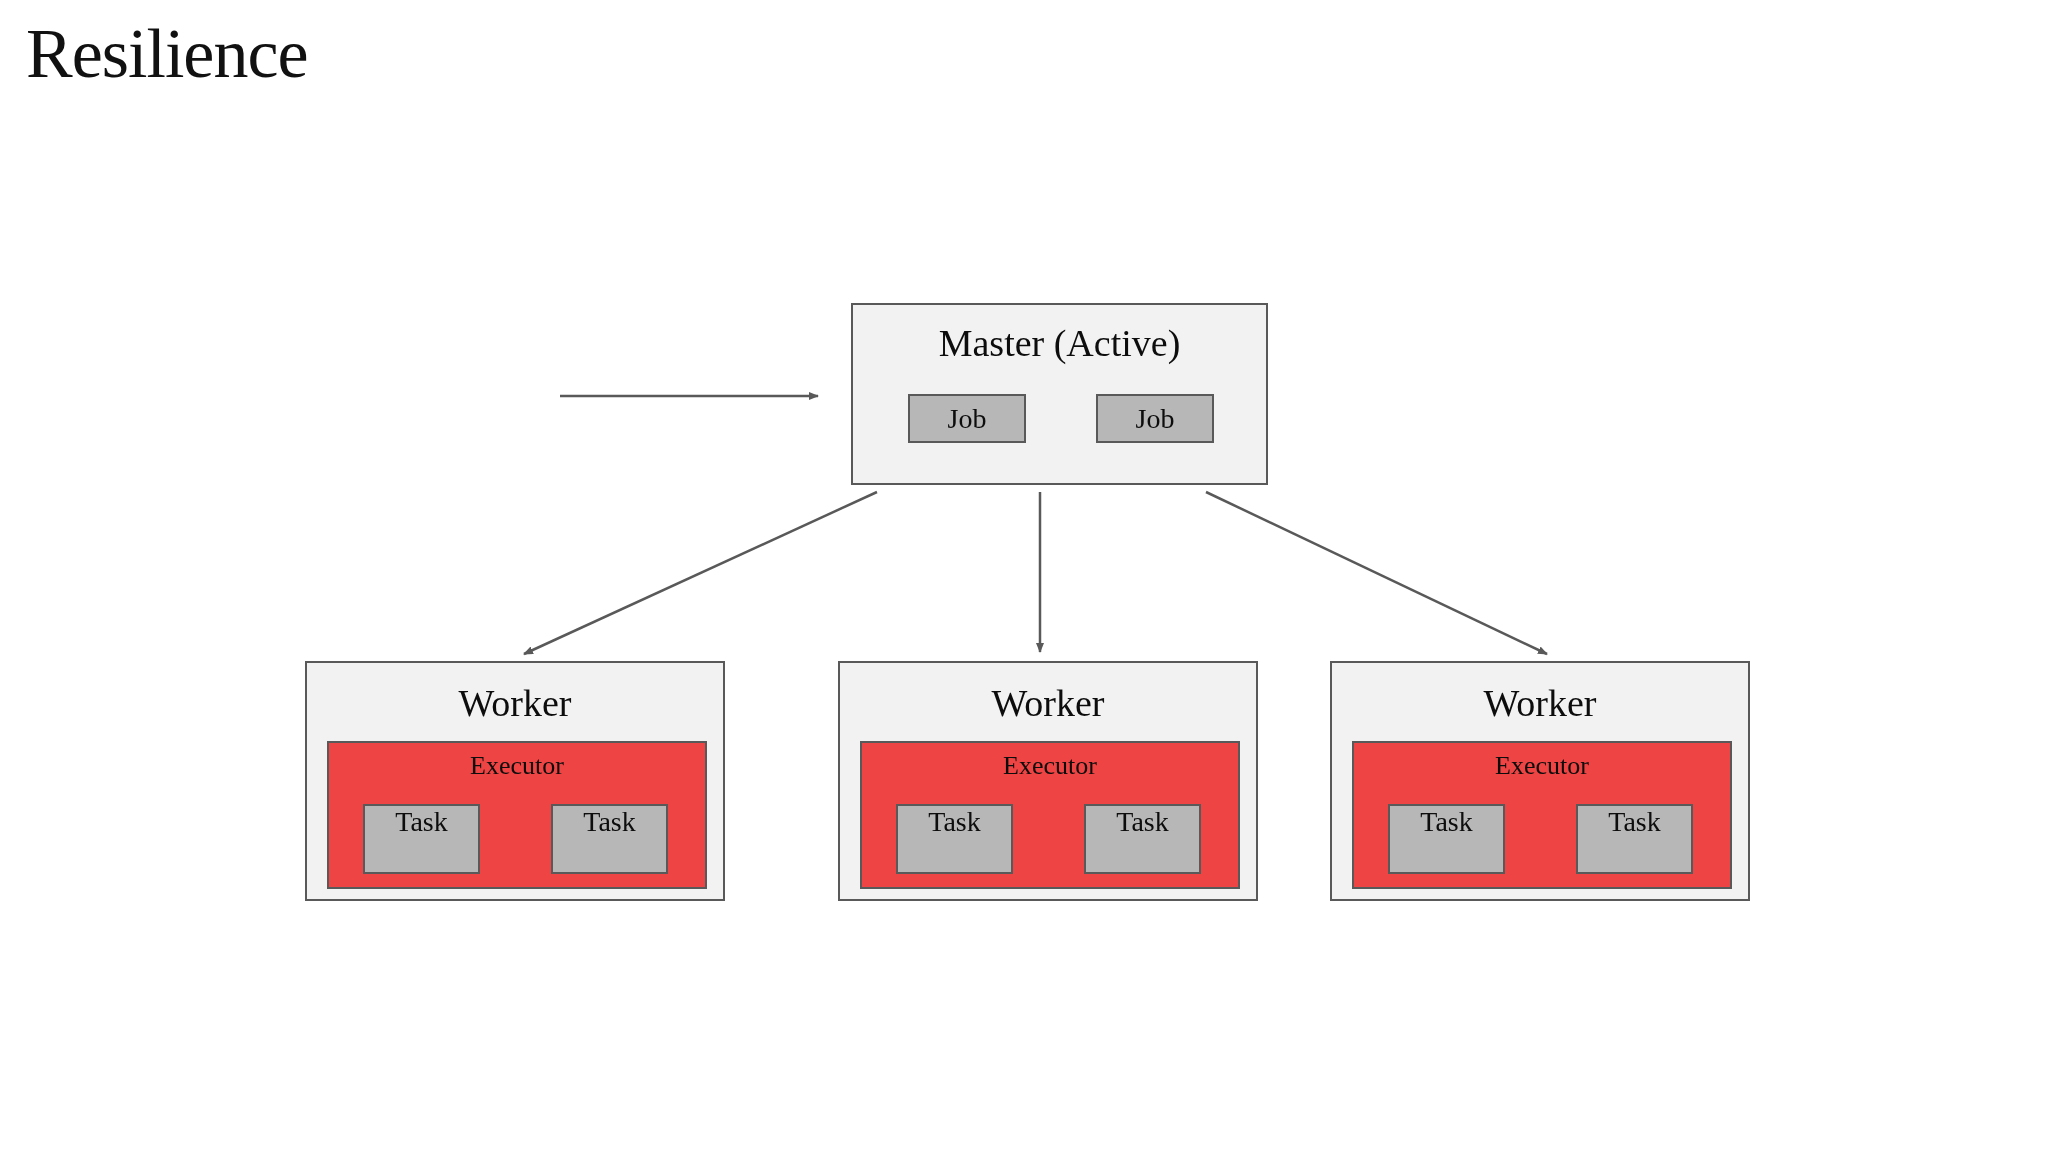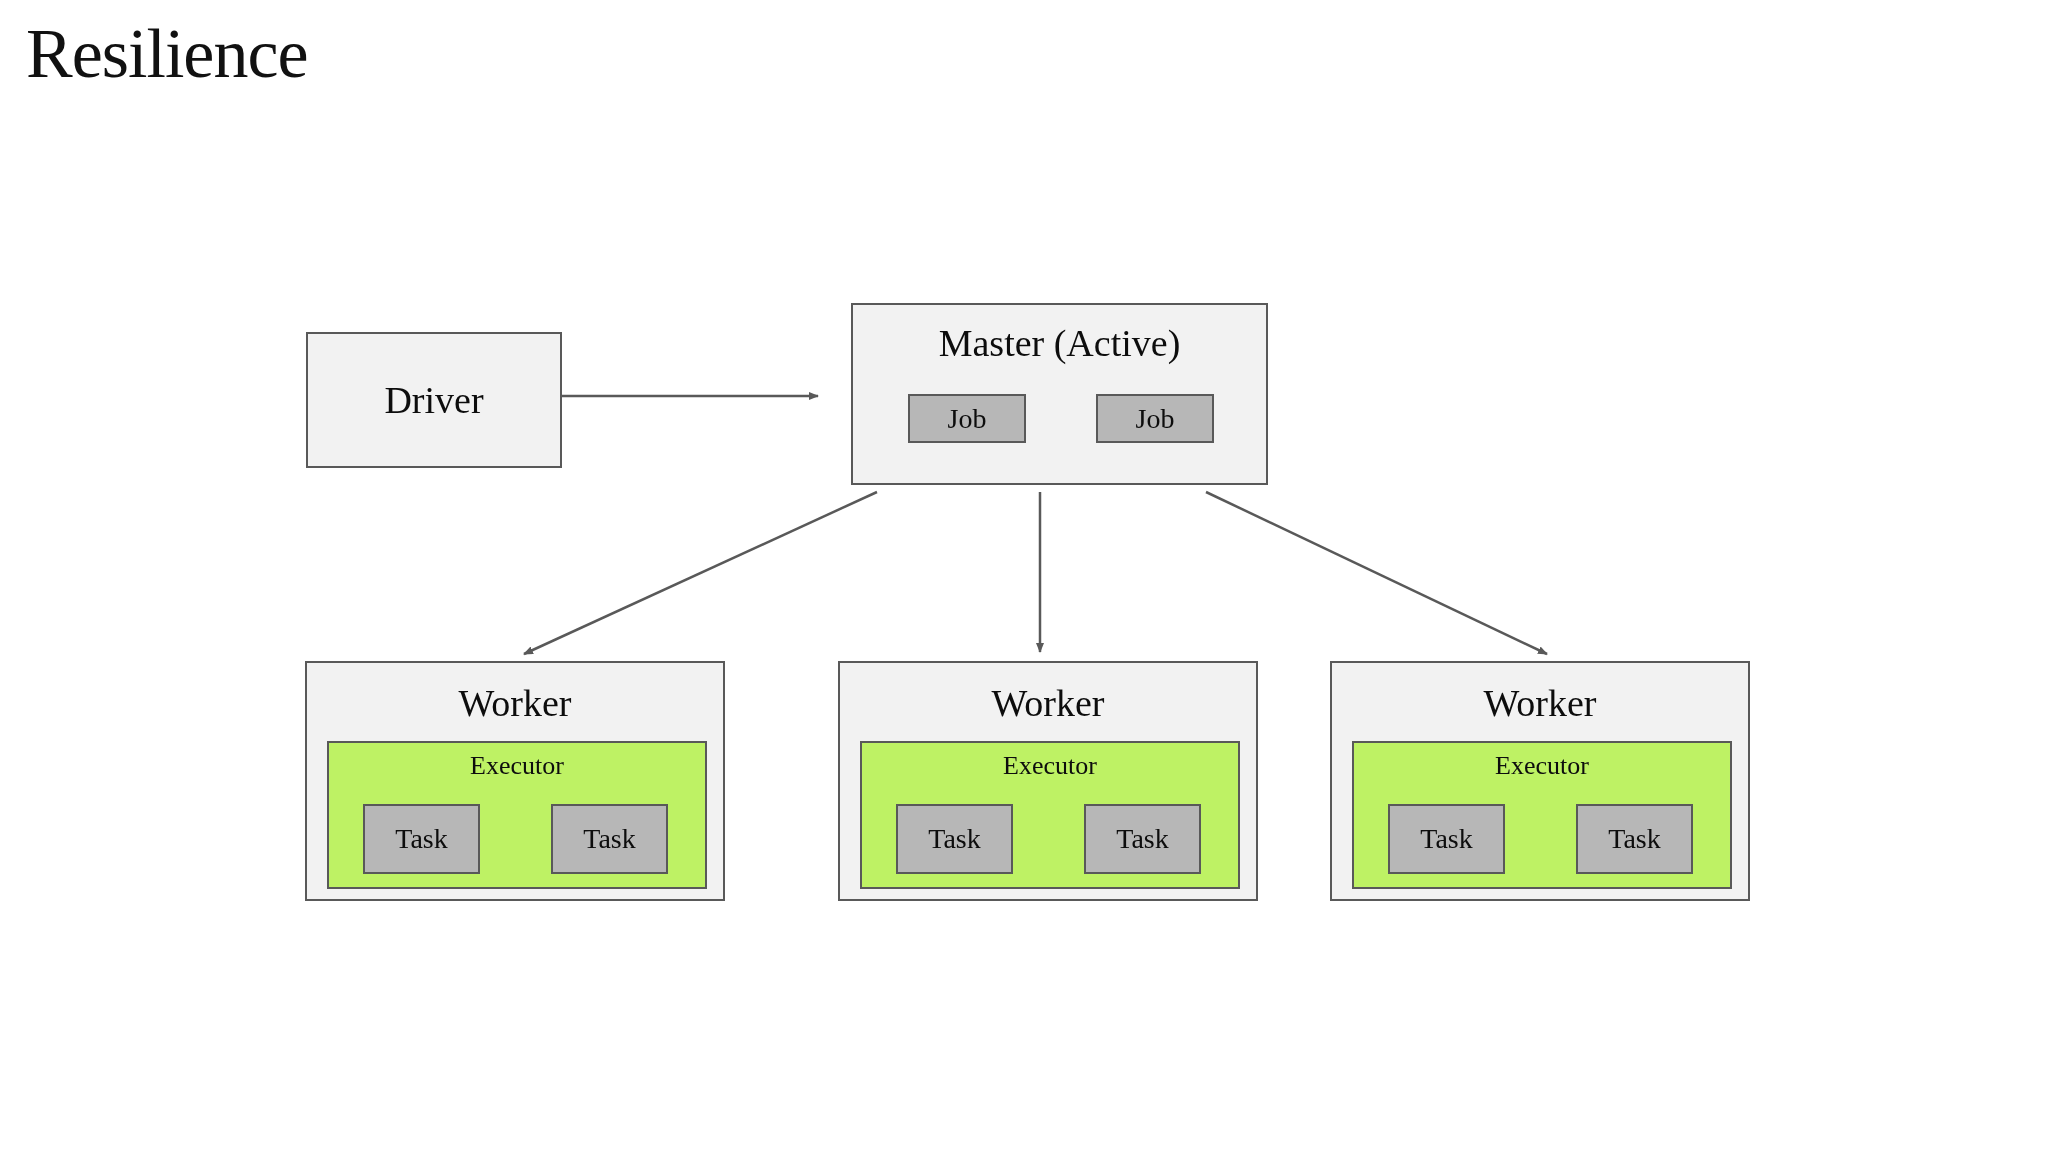--- a/index.html
+++ b/index.html
@@ -72,39 +72,39 @@
     width: 420px; height: 240px;
   }
   .worker-1 { left: 305px; }
   .worker-2 { left: 838px; }
   .worker-3 { left: 1330px; }
   .worker .box-label { margin-top: 18px; }
   .executor {
     position: absolute;
     left: 20px; top: 78px;
     width: 380px; height: 148px;
-    background: #bef264;
+    background: #ef4444;
     border: 2px solid #595959;
     box-sizing: border-box;
   }
   .executor-label {
     width: 100%;
     text-align: center;
     margin-top: 8px;
     font-size: 26px;
     color: #0d0d0d;
   }
   .task-box {
     position: absolute;
     top: 61px;
     width: 117px; height: 70px;
     background: #b7b7b7;
     border: 2px solid #595959;
     box-sizing: border-box;
-    display: flex; align-items: center; justify-content: center;
+    display: flex; align-items: flex-start; justify-content: center;
     font-size: 28px;
     color: #0d0d0d;
   }
   .task-1 { left: 34px; }
   .task-2 { left: 222px; }
   
   #arrows {
     position: absolute;
     left: 0; top: 0;
     width: 2048px; height: 1152px;
@@ -123,23 +123,20 @@
       <marker id="arrowhead" markerWidth="12" markerHeight="10" refX="9" refY="4" orient="auto" markerUnits="userSpaceOnUse">
         <path d="M0,0 L10,4 L0,8 Z" fill="#595959"></path>
       </marker>
     </defs>
     <line x1="560" y1="396" x2="818" y2="396" stroke="#595959" stroke-width="2.5" marker-end="url(#arrowhead)"></line>
     <line x1="877" y1="492" x2="524" y2="654" stroke="#595959" stroke-width="2.5" marker-end="url(#arrowhead)"></line>
     <line x1="1040" y1="492" x2="1040" y2="652" stroke="#595959" stroke-width="2.5" marker-end="url(#arrowhead)"></line>
     <line x1="1206" y1="492" x2="1547" y2="654" stroke="#595959" stroke-width="2.5" marker-end="url(#arrowhead)"></line>
   </svg>
 
-  <div id="driver" class="box">
-    <div class="box-label">Driver</div>
-  </div>
 
   <div id="master" class="box">
     <div class="box-label">Master (Active)</div>
     <div class="job-box job-1">
       <span>Job</span>
     </div>
     <div class="job-box job-2">
       <span>Job</span>
     </div>
   </div>

